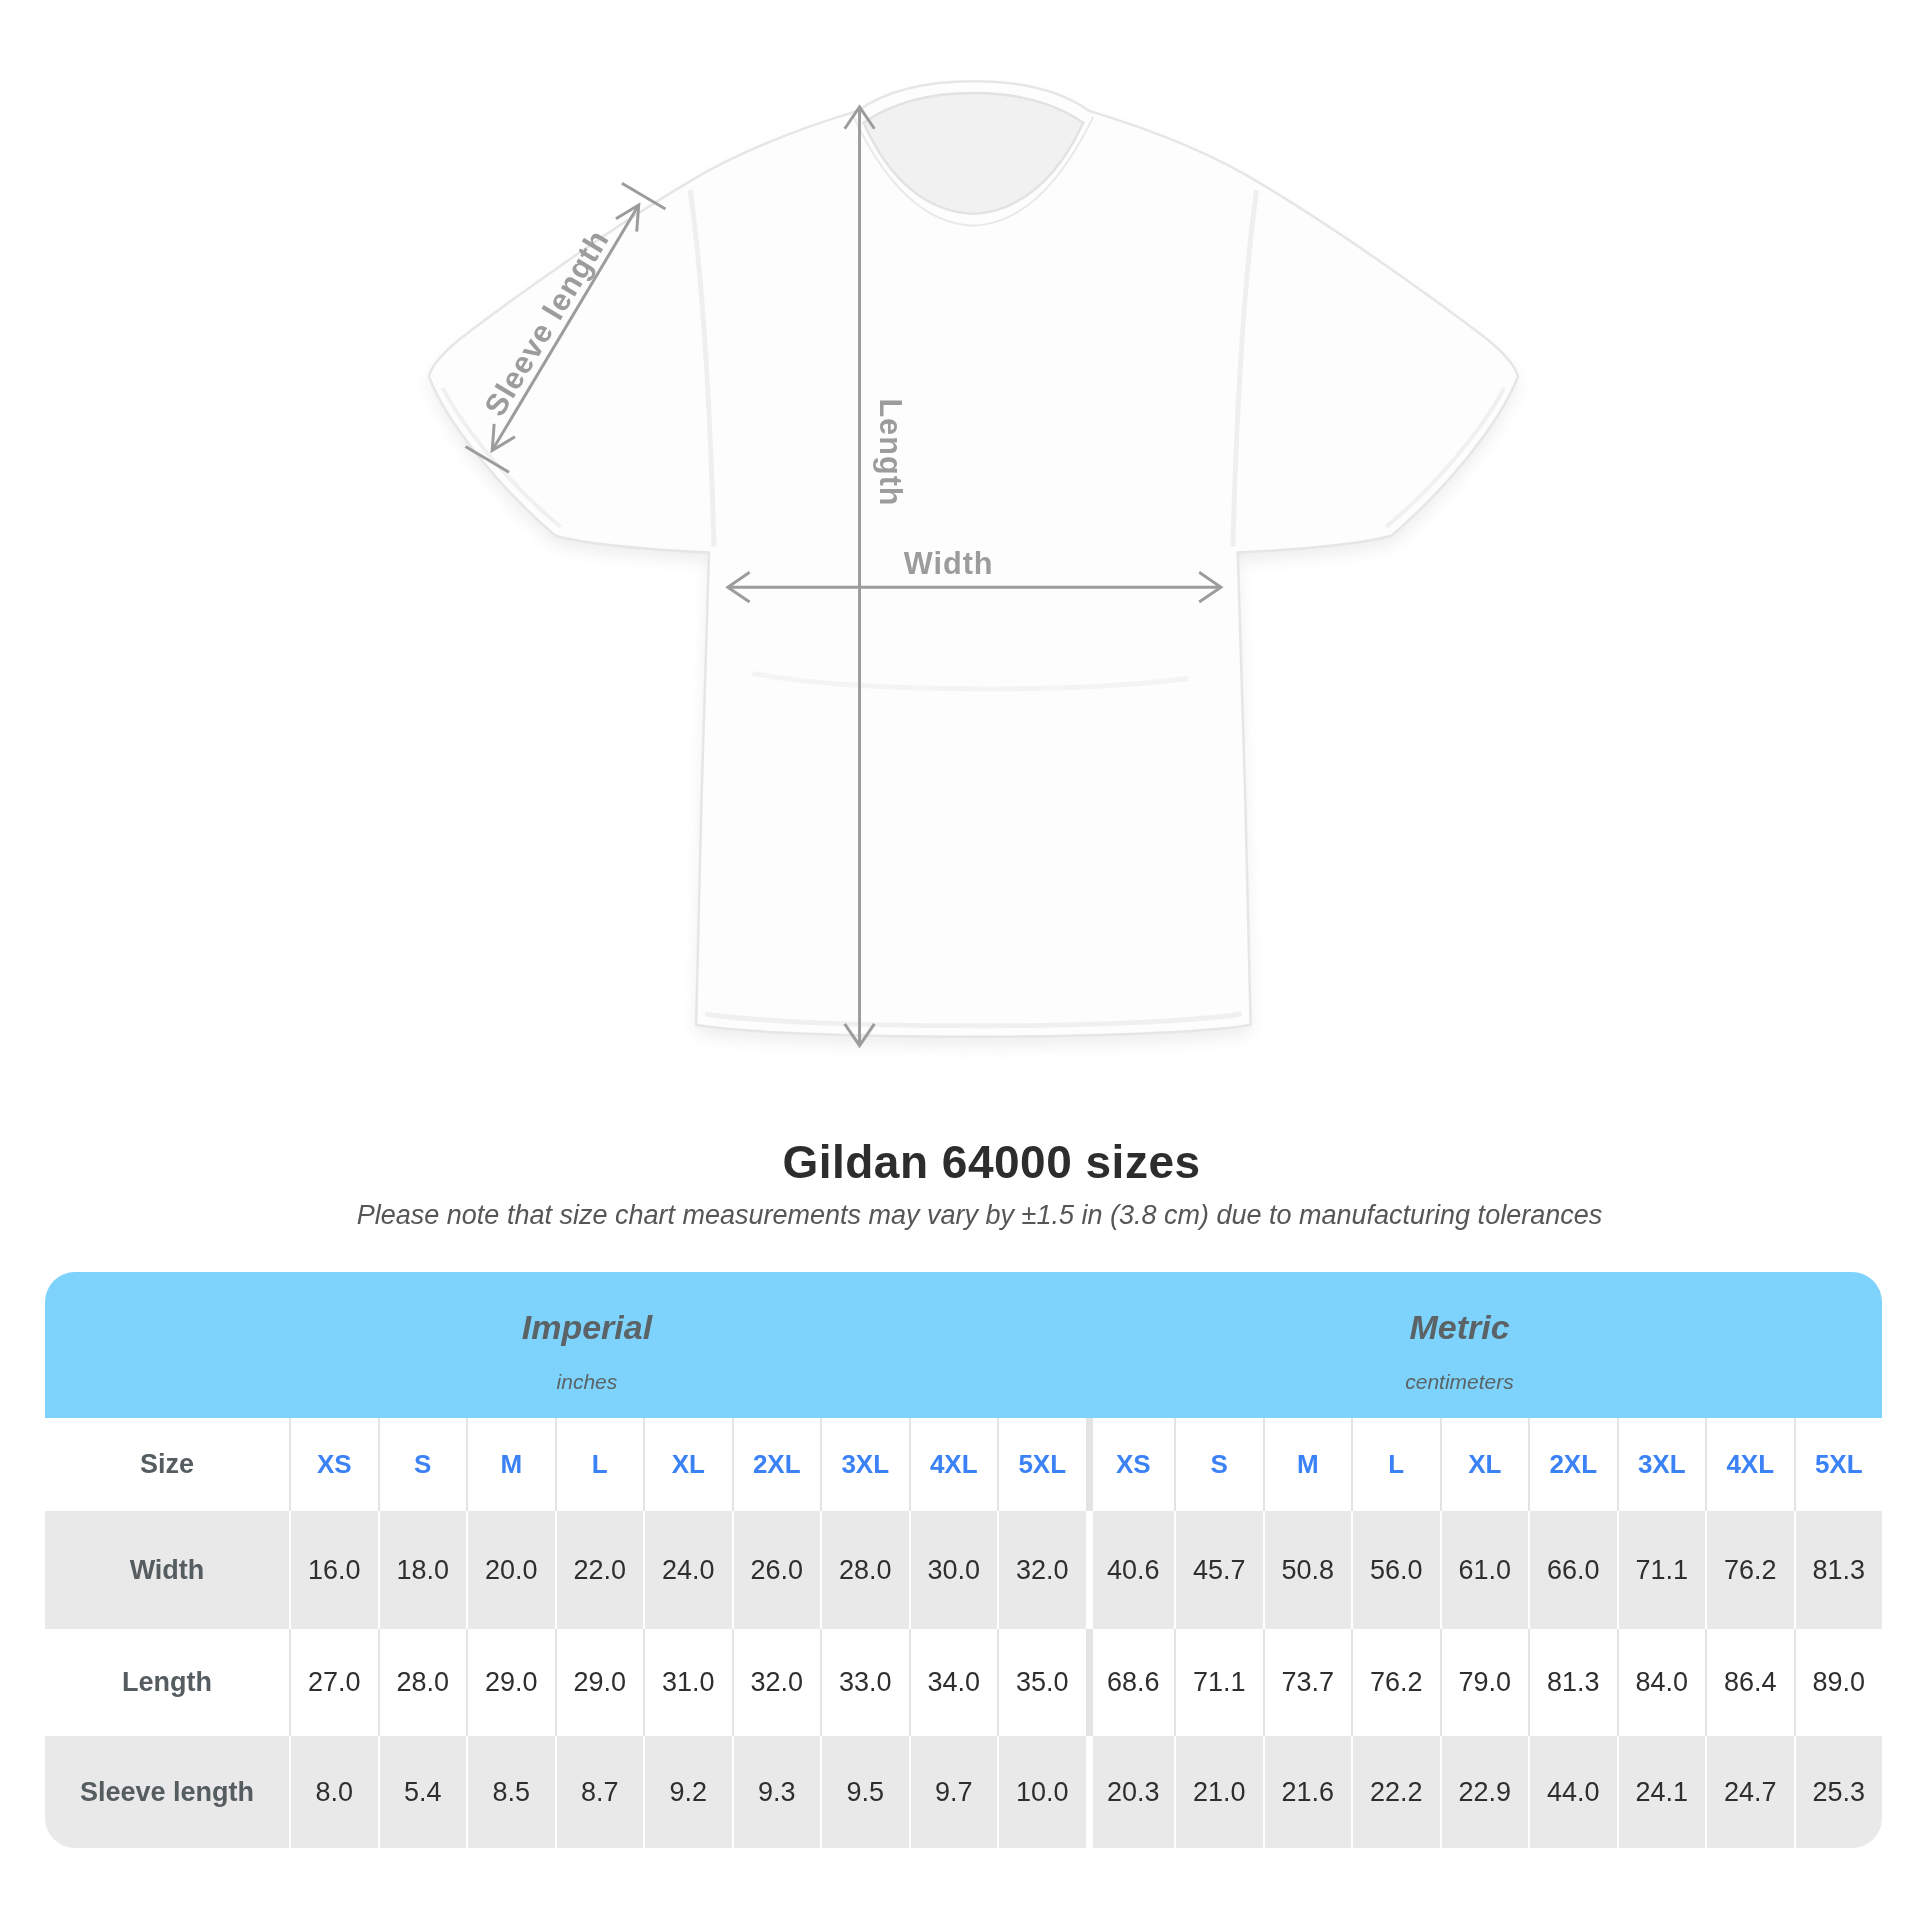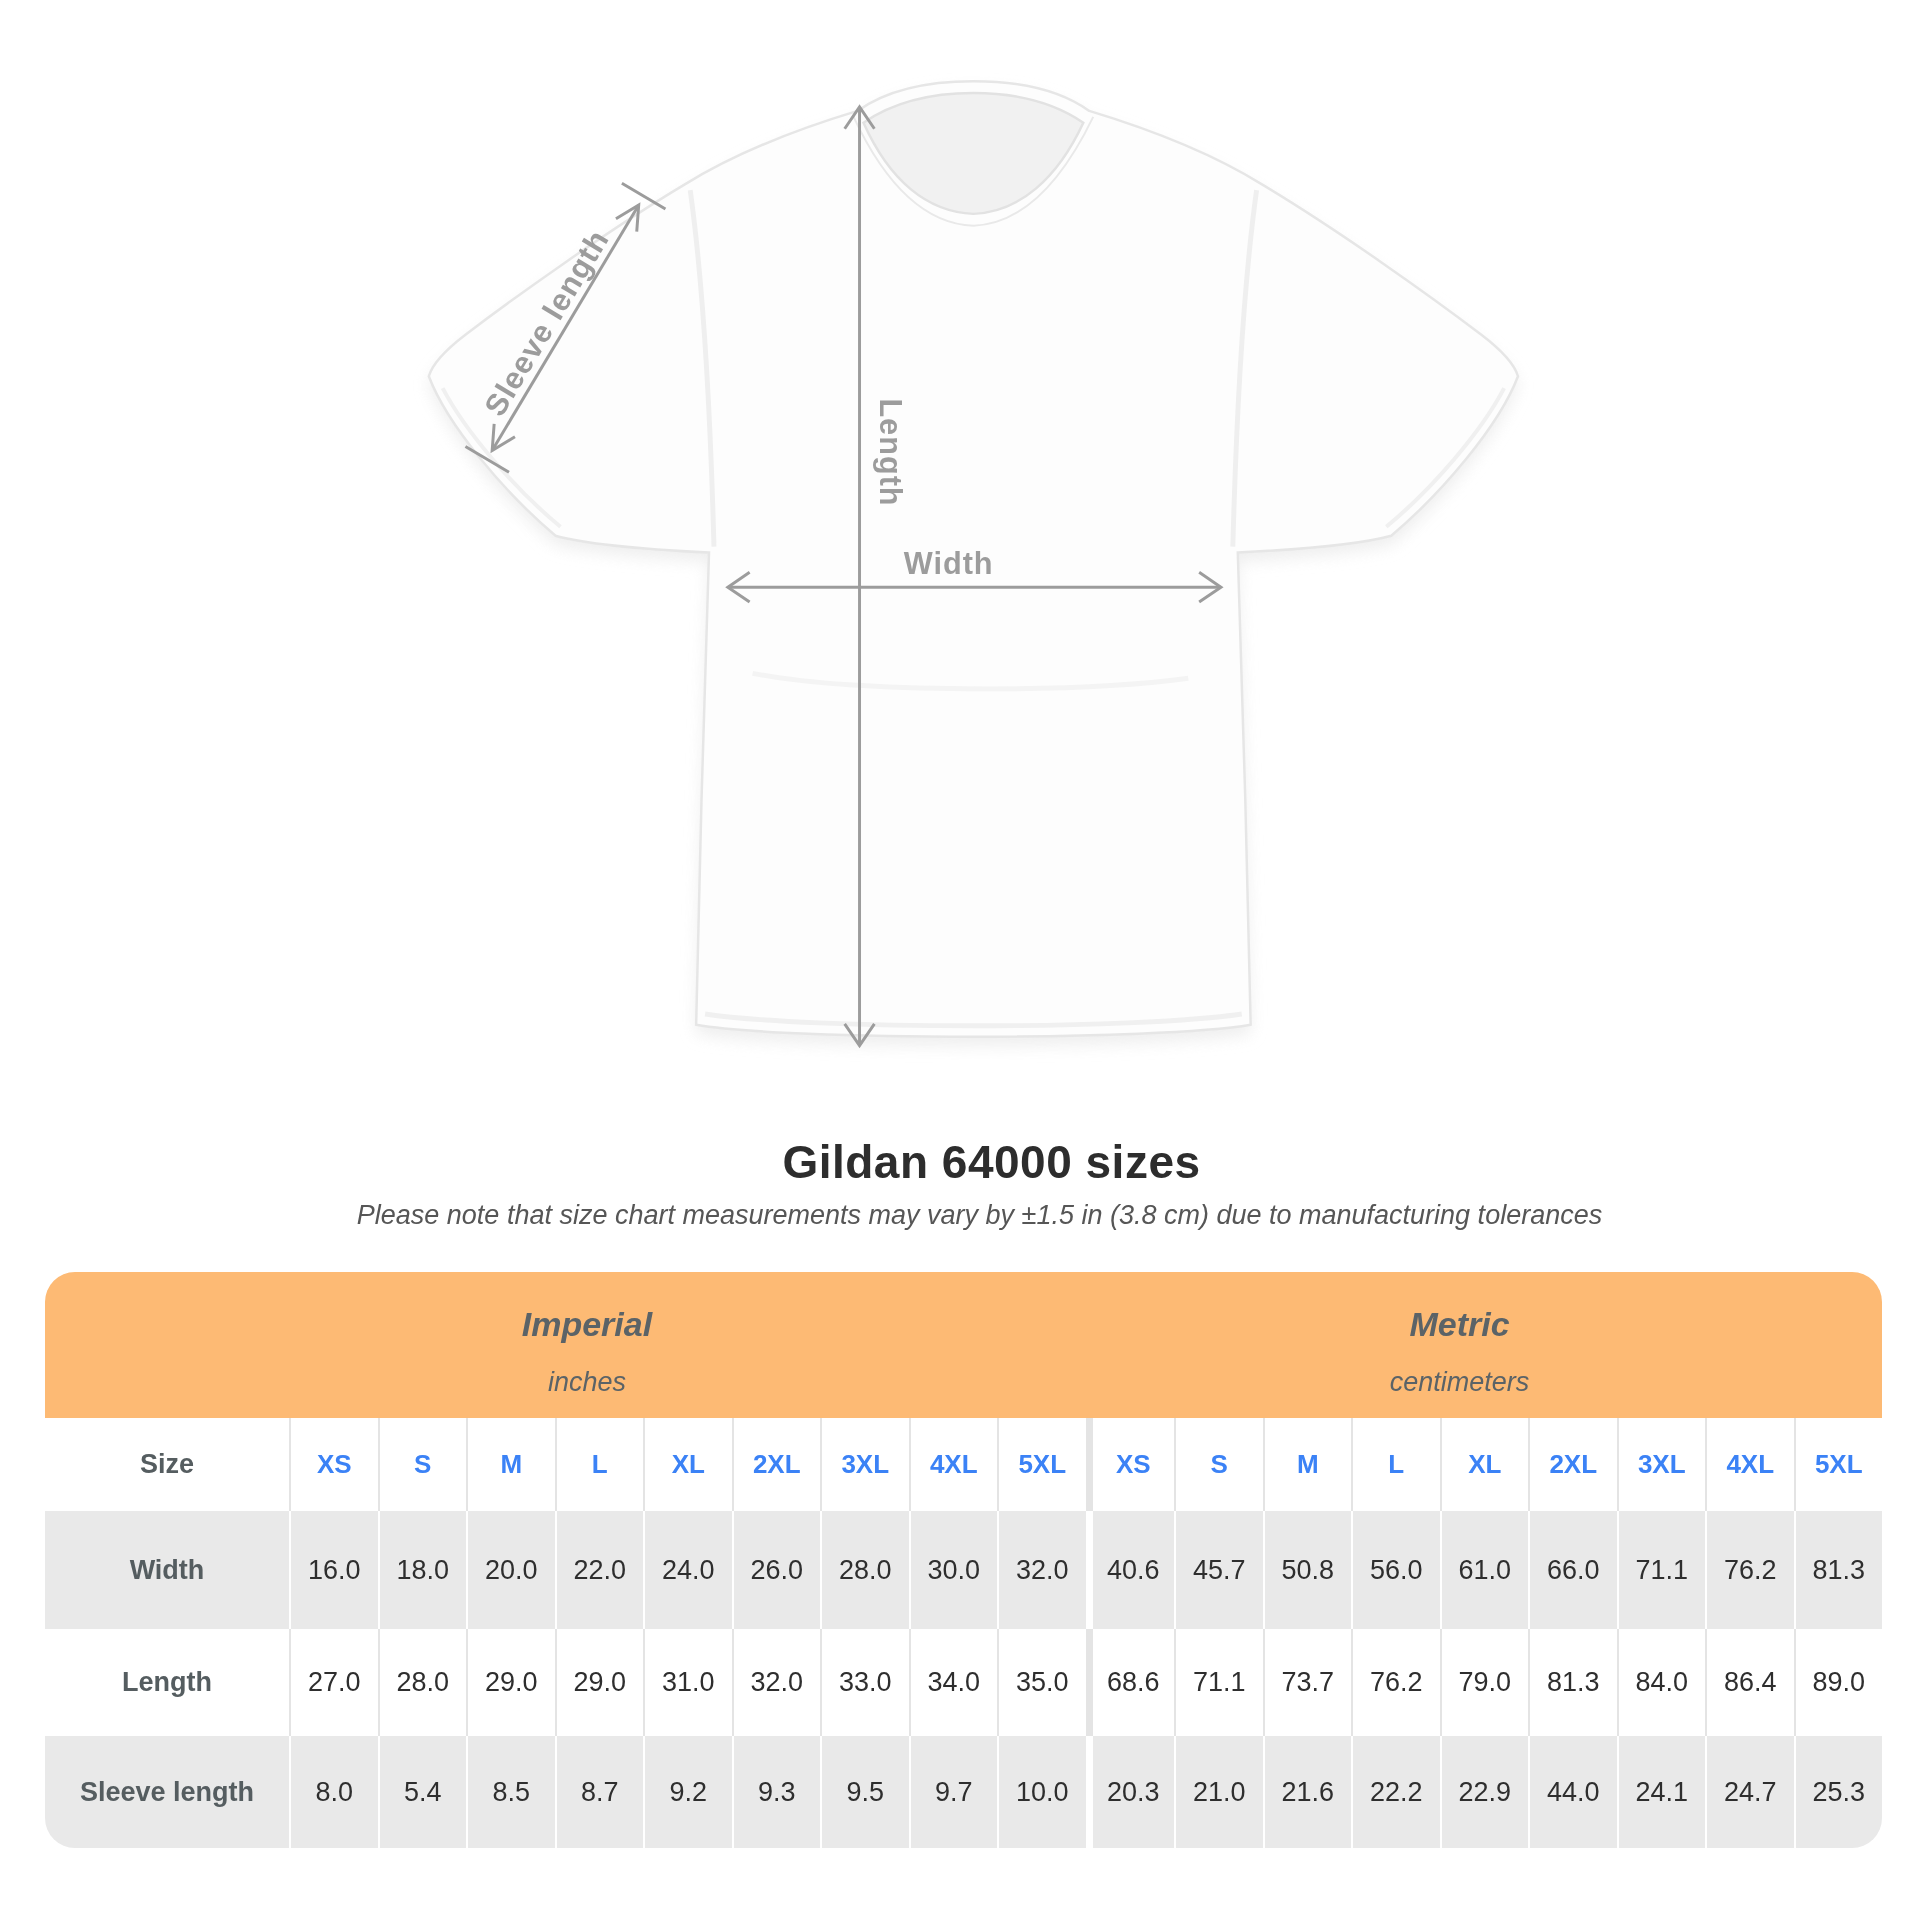--- a/index.html
+++ b/index.html
@@ -7,26 +7,26 @@
   .stage{position:relative;width:1927px;height:1927px;overflow:hidden;background:#ffffff;}
 
   .diagram-svg{position:absolute;left:0;top:0;}
 
   .page-title{position:absolute;top:1135px;left:0;width:100%;text-align:center;
     font-size:46px;font-weight:bold;color:#2d2d2d;letter-spacing:0.5px;margin-left:28px;}
   .page-subtitle{position:absolute;top:1200px;left:16px;width:100%;text-align:center;
     font-style:italic;font-size:27px;color:#565656;}
 
   .size-table{position:absolute;left:45px;top:1272px;width:1837px;border-radius:30px;overflow:hidden;}
-  .units-band{position:relative;height:146px;background:#fdba74;}
+  .units-band{position:relative;height:146px;background:#7dd3fc;}
   .unit-group{position:absolute;top:54%;transform:translate(-50%,-50%);text-align:center;}
   .unit-group.imperial{left:29.5%;}
   .unit-group.metric{left:77%;}
   .unit-name{font-size:34px;font-weight:bold;font-style:italic;color:#5b6367;margin-bottom:14px;}
-  .unit-sub{font-size:27px;font-style:italic;color:#5b6367;margin-top:23px;}
+  .unit-sub{font-size:21px;font-style:italic;color:#5b6367;margin-top:23px;}
 
   .trow{display:grid;grid-template-columns:244px repeat(18,1fr);}
   .r-sizes{height:93px;background:#ffffff;--sep:#e4e4e4;}
   .r-g1{height:118px;background:#e9e9e9;--sep:#ffffff;}
   .r-w1{height:107px;background:#ffffff;--sep:#e4e4e4;}
   .r-g2{height:112px;background:#e9e9e9;--sep:#ffffff;}
   .cell{display:flex;align-items:center;justify-content:center;
     border-left:2px solid var(--sep);font-size:27px;color:#2e2e2e;}
   .cell.lab{border-left:none;font-weight:bold;color:#555d60;}
   .cell.hdr{font-weight:bold;color:#3b82f6;font-size:26px;}

